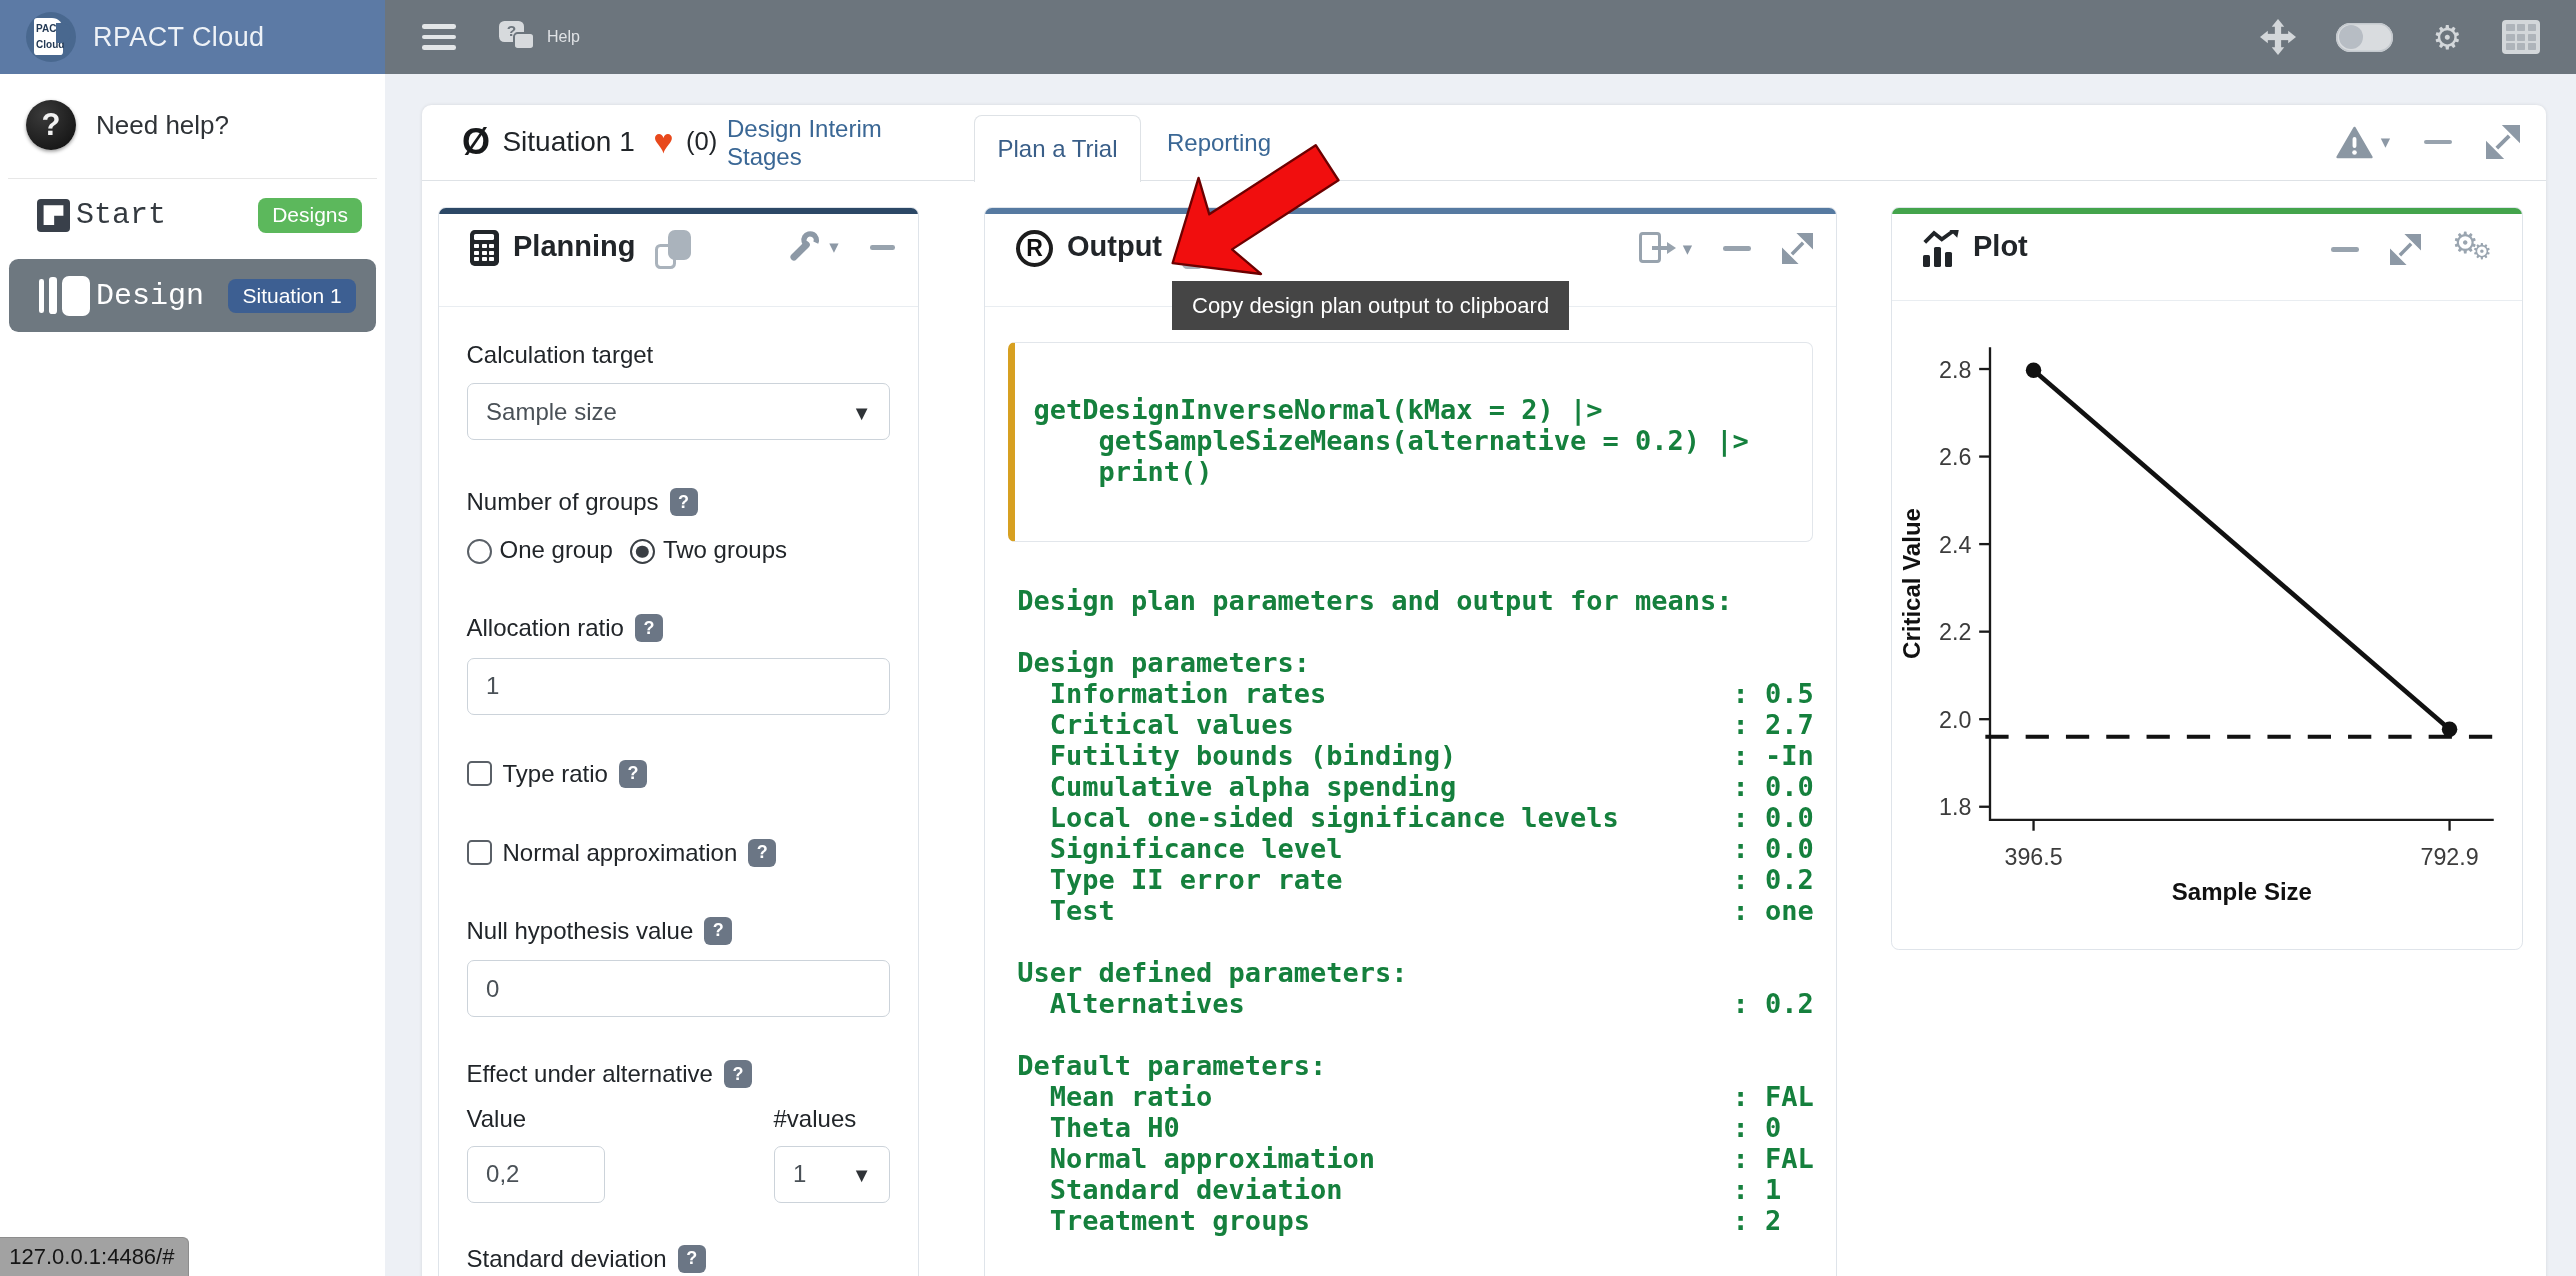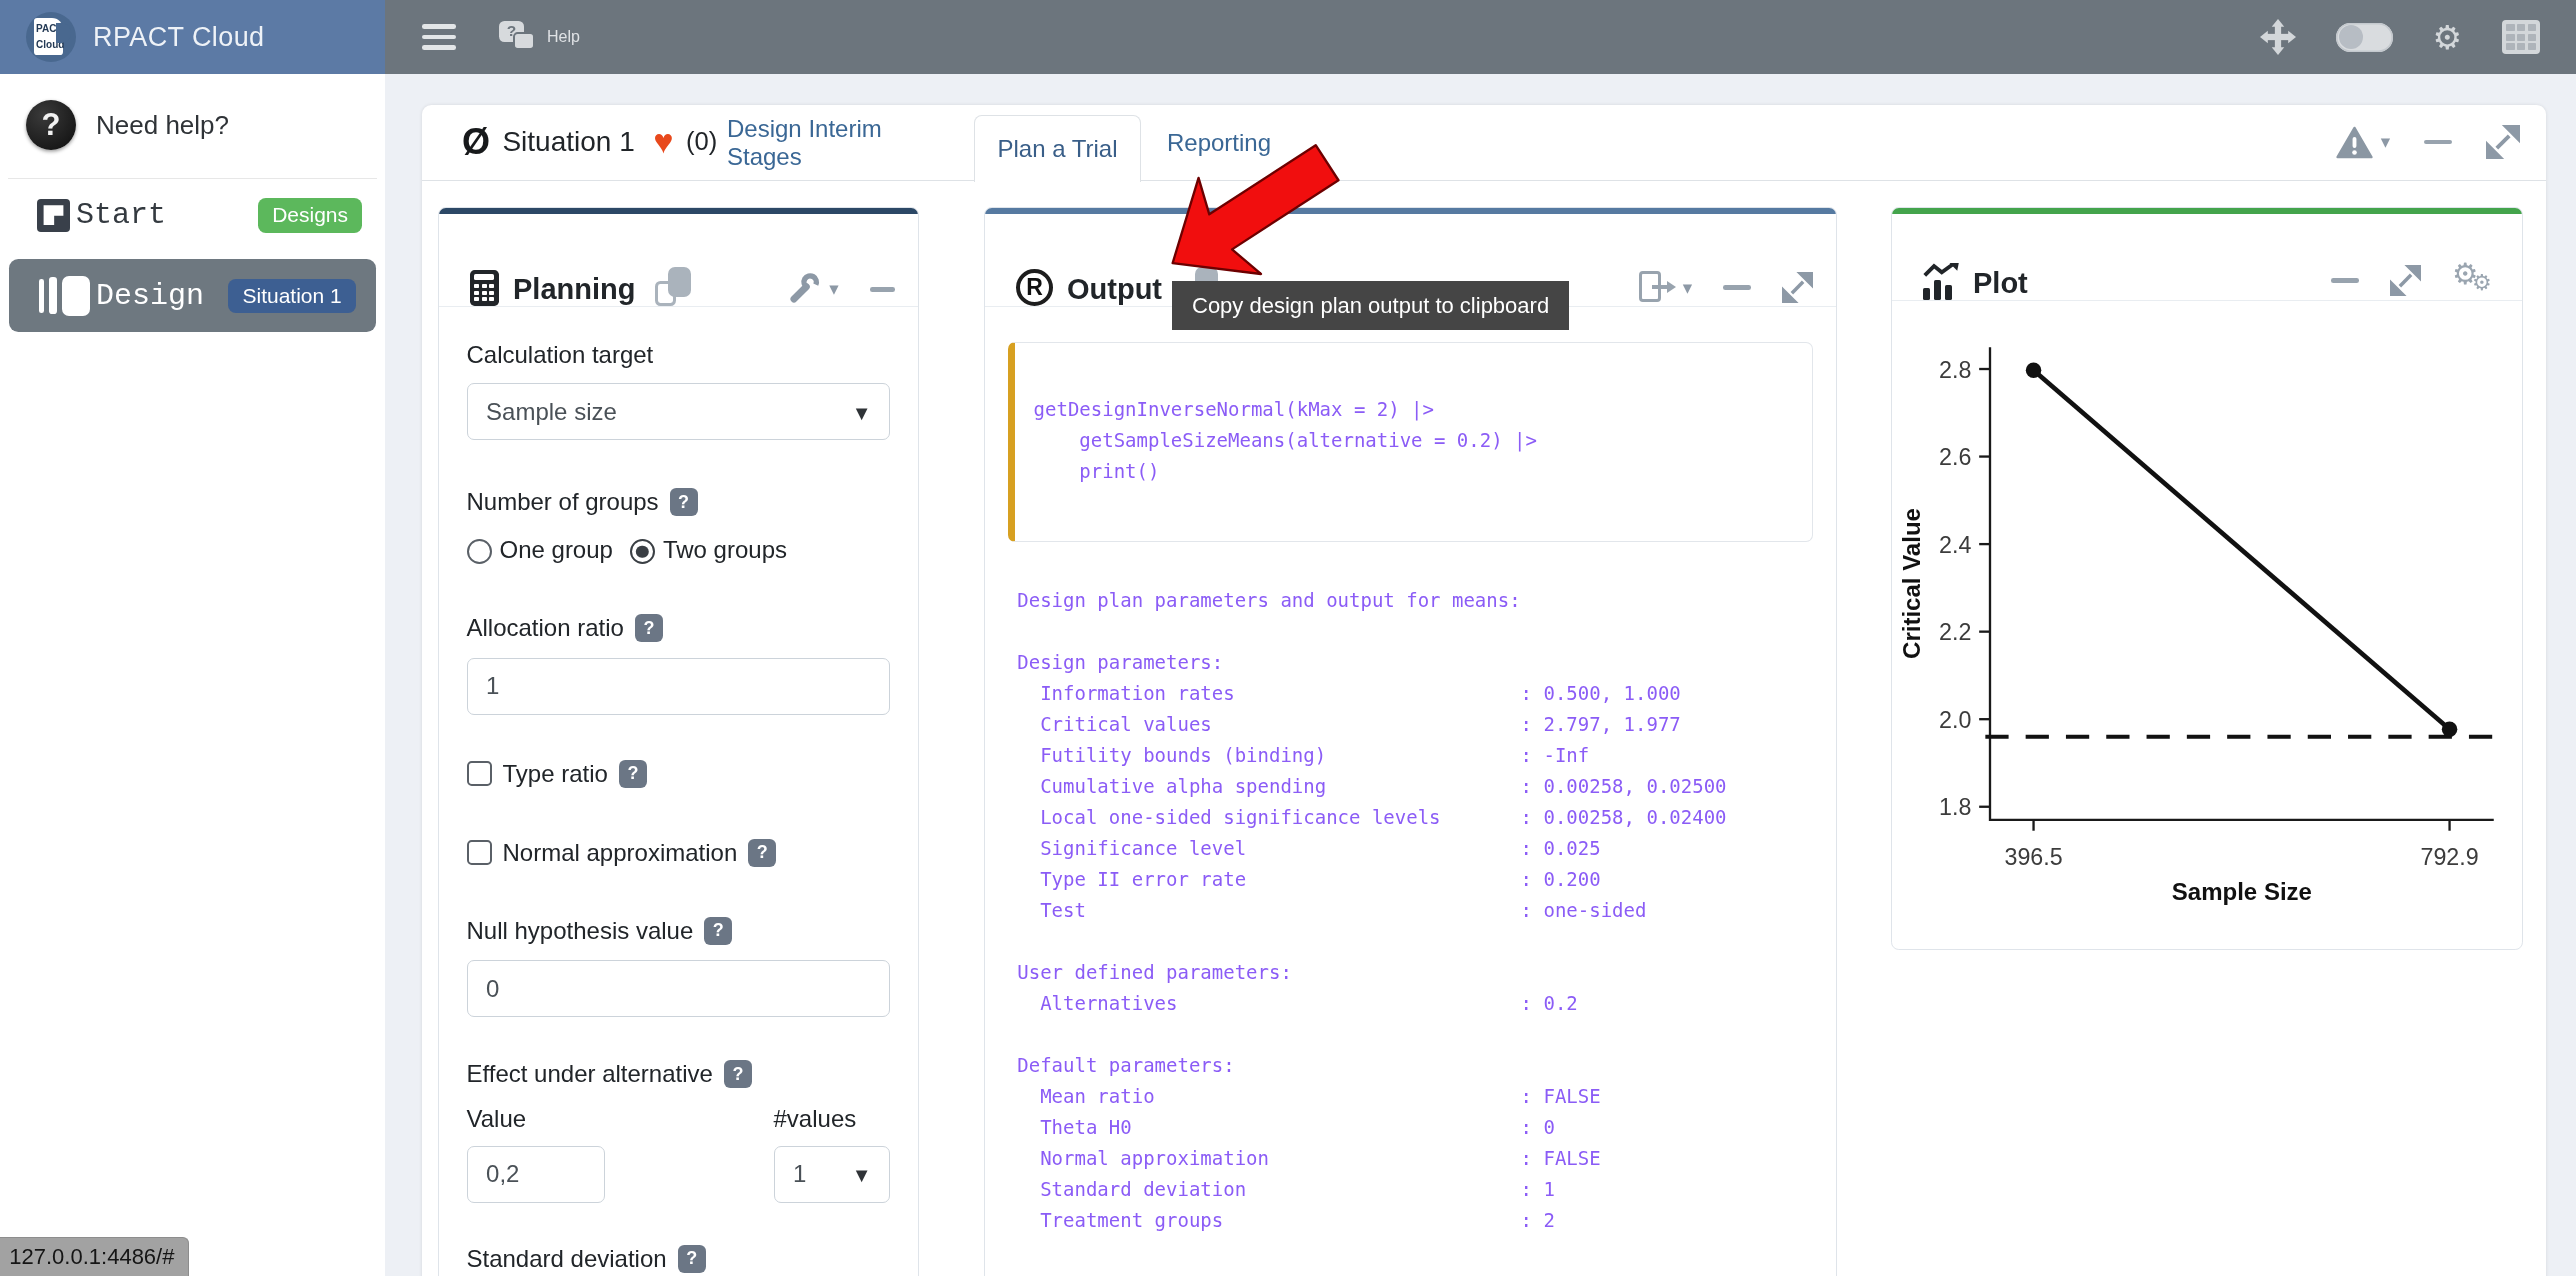--- a/index.html
+++ b/index.html
@@ -80,21 +80,21 @@
   #tab-1 { left:552px; width:167px; top:10px; height:67px; background:#fff; border:1.6px solid #dee2e6; border-bottom:none;
     border-radius:7.8px 7.8px 0 0; color:#395e88; z-index:2; }
   #tab-2 { left:733px; width:128px; }
   #header-actions { position:absolute; right:26px; top:20px; display:flex; align-items:center; gap:34px; }
   .caret { color:#8d99a6; font-size:18.6px; }
   .minus-bar { width:28px; height:4.7px; background:#98a3ae; border-radius:2.3px; }
 
   
   .panel { position:absolute; top:102px; background:#fff; border:1.6px solid #dfe4ea; border-radius:7.8px; overflow:hidden; }
   .panel .accent { height:6.2px; }
-  .panel-header { height:93px; display:flex; align-items:flex-end; padding:4px 23px 0 31px; border-bottom:1.6px solid #e9edf1; }
+  .panel-header { height:93px; display:flex; align-items:flex-start; padding:16px 23px 0 31px; border-bottom:1.6px solid #e9edf1; }
   .panel-title { font-size:29px; font-weight:700; color:#212529; margin-left:14px; }
   .panel-actions { margin-left:auto; display:flex; align-items:center; gap:31px; }
   .copy-icon { position:relative; width:36px; height:39px; margin-left:20px; cursor:pointer; }
   .copy-icon .back  { position:absolute; left:0; bottom:0; width:21px; height:25.6px; border:3.1px solid #aab3bc; border-radius:5.4px; }
   .copy-icon .front { position:absolute; right:0; top:0; width:23px; height:29.5px; background:#aab3bc; border-radius:7px; }
 
   
   #planning-card { left:15.5px; width:481px; height:1209px; }
   #planning-card .accent { background:#2c4866; }
   .calc-icon { width:29.5px; height:36px; background:#212529; border-radius:4.7px; position:relative; }
@@ -122,22 +122,22 @@
   .two-col { display:flex; justify-content:space-between; }
 
   
   #output-card { left:562px; width:853px; height:1209px; }
   #output-card .accent { background:#567aa1; }
   .r-ring { width:37px; height:37px; border-radius:50%; border:4.7px solid #1d1d1d; display:flex; align-items:center;
     justify-content:center; font-size:23px; font-weight:800; color:#111; background:#fff; }
   .output-body { padding:0 23px; }
   #code-box { margin-top:35px; border:1.6px solid #e2e6eb; border-left:7px solid #d7a021; border-radius:7px;
     padding:51px 7.8px 54px 18.6px; }
-  #code-pre, #output-report { font-family:"DejaVu Sans Mono", monospace; font-size:19px; line-height:31px;
-    color:#8b5cf6; white-space:pre; overflow:hidden; }
+  #code-pre, #output-report { font-family:"DejaVu Sans Mono", monospace; font-size:27px; line-height:31px;
+    color:#15803d; white-space:pre; overflow:hidden;font-weight:bold; }
   #output-report { margin-top:43px; padding-left:9.3px; }
   .export-icon { position:relative; width:37px; height:37px; }
   .export-icon .pg { position:absolute; left:1.6px; top:2.3px; width:22px; height:31px; border:3.1px solid #98a3ae; border-radius:3.9px; }
   .export-icon .ar { position:absolute; left:14px; top:15.5px; width:18.6px; height:3.9px; background:#98a3ae; }
   .export-icon .ah { position:absolute; left:29.5px; top:11.6px; width:0; height:0;
     border-left:9.3px solid #98a3ae; border-top:6.2px solid transparent; border-bottom:6.2px solid transparent; }
 
   
   #plot-card { left:1469px; width:632px; height:743px; }
   #plot-card .accent { background:#44a44c; }

